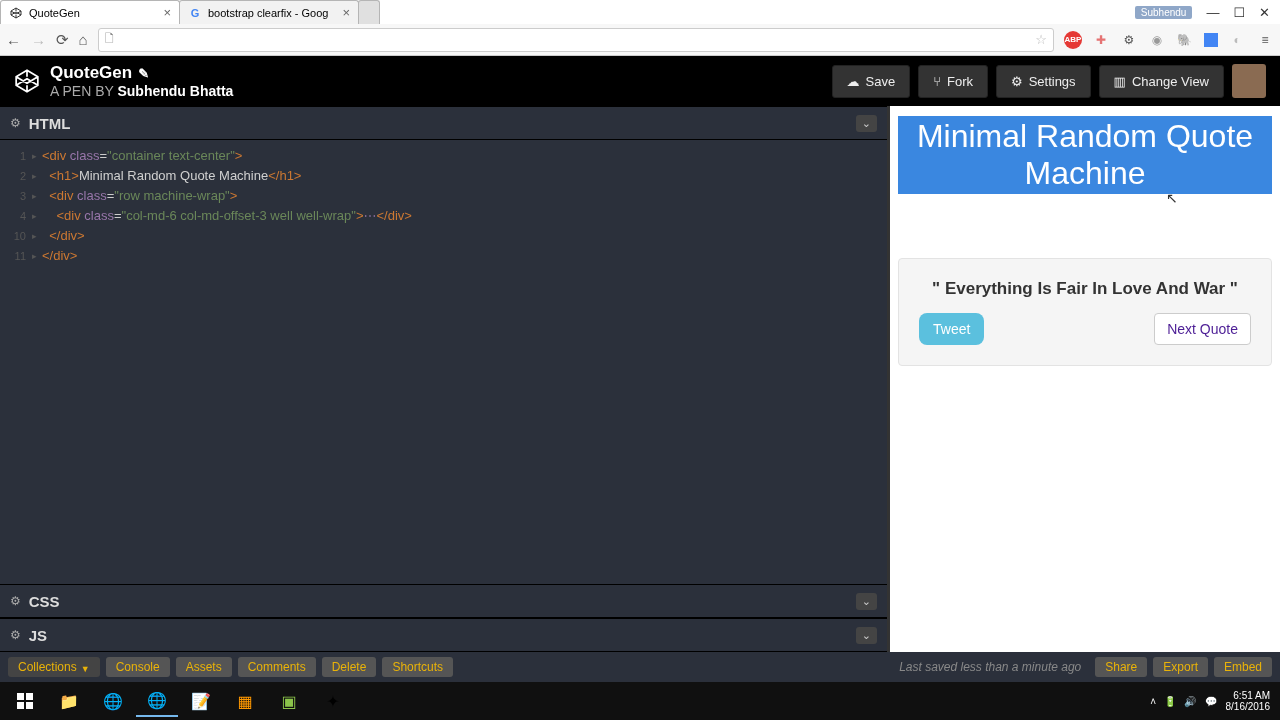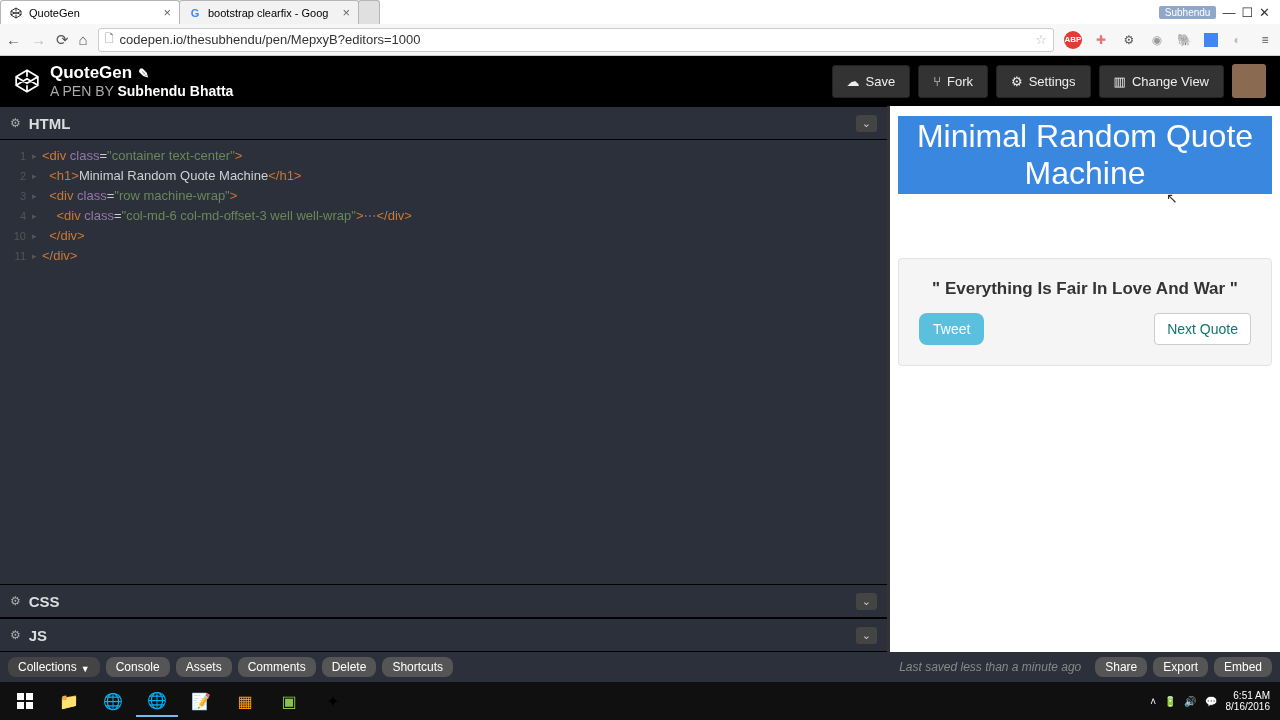--- a/index.html
+++ b/index.html
@@ -6,21 +6,21 @@
 html,body { width:1280px; height:720px; overflow:hidden; background:#fff; }
 
 
 .titlebar { height:24px; background:#fff; display:flex; }
 .tabs { display:flex; height:24px; }
 .tab { height:24px; border:1px solid #b5b5b5; border-bottom:none; border-radius:3px 3px 0 0; margin-right:-1px; display:flex; align-items:center; padding:0 8px; font-size:11px; min-width:180px; position:relative; background:#f2f2f2; }
 .tab.active { background:#fff; }
 .tab .favicon { width:14px; height:14px; margin-right:6px; display:flex; align-items:center; justify-content:center; font-size:11px; }
 .tab .close { margin-left:auto; color:#666; font-size:13px; }
 .tab.new { min-width:20px; width:22px; background:#e0e0e0; }
-.titlebar-right { margin-left:auto; display:flex; align-items:center; gap:6px; padding-right:10px; }
+.titlebar-right { margin-left:auto; display:flex; align-items:center; gap:14px; padding-right:10px; }
 .userchip { background:#8fa7c8; color:#fff; font-size:10px; padding:1px 6px; border-radius:2px; }
 .winbtn { font-size:13px; color:#333; }
 
 .navbar { height:32px; background:#f7f7f7; border-bottom:1px solid #ccc; display:flex; align-items:center; padding:0 6px; gap:10px; }
 .nav-icon { color:#555; font-size:15px; }
 .addr { flex:1; height:24px; border:1px solid #ccc; border-radius:3px; display:flex; align-items:center; padding:0 6px; font-size:13px; color:#333; background:#fff; }
 .addr .page-icon { font-size:11px; color:#666; margin-right:6px; }
 .ext-icons { display:flex; gap:10px; align-items:center; }
 .ext { width:18px; height:18px; display:flex; align-items:center; justify-content:center; font-size:12px; }
 
@@ -53,25 +53,25 @@
 .panel-head.small { height:34px; }
 
 
 .preview { flex:1; background:#fff; padding:10px 8px; overflow:hidden; }
 .pv-title { font-size:32px; color:#fff; background:#3a87e0; text-align:center; font-weight:normal; padding:2px 2px; line-height:1.15; }
 .well { background:#f5f5f5; border:1px solid #e3e3e3; border-radius:4px; margin-top:48px; padding:20px; }
 .quote-text { text-align:center; font-size:17px; font-weight:bold; color:#333; }
 .quote-author { text-align:center; font-style:italic; color:#555; margin-top:6px; font-size:15px; }
 .quote-btns { display:flex; justify-content:space-between; margin-top:14px; }
 .btn-tweet { background:#5bc0de; color:#fff; border:none; padding:7px 14px; border-radius:8px; font-size:14px; }
-.btn-next { background:#fff; color:#0f766e; border:1px solid #ccc; padding:7px 12px; border-radius:4px; font-size:14px; }
+.btn-next { background:#fff; color:#4c1d95; border:1px solid #ccc; padding:7px 12px; border-radius:4px; font-size:14px; }
 
 
 .cp-footer { height:30px; background:#2b303b; display:flex; align-items:center; padding:0 8px; gap:6px; font-size:12px; color:#ccc; }
-.fbtn { background:#555; color:#ffffff; padding:3px 10px; border-radius:8px; font-size:12px; display:flex; align-items:flex-end; gap:4px; }
+.fbtn { background:#555; color:#eab308; padding:3px 10px; border-radius:3px; font-size:12px; display:flex; align-items:flex-end; gap:4px; }
 .fbtn.sel { background:#444; }
 .fspacer { flex:1; }
 .fsaved { color:#888; font-style:italic; margin-right:8px; }
 
 
 .taskbar { height:38px; background:#101010; display:flex; align-items:center; padding:0 4px; gap:2px; }
 .tb-icon { width:42px; height:32px; display:flex; align-items:center; justify-content:center; font-size:16px; }
 .tb-right { margin-left:auto; display:flex; align-items:center; gap:8px; color:#fff; font-size:10px; }
 .clock { text-align:right; line-height:1.1; padding-right:6px; }
 
@@ -106,21 +106,20 @@
   </div>
 </div>
 
 <div class="navbar">
   <span class="nav-icon">←</span>
   <span class="nav-icon" style="color:#bbb">→</span>
   <span class="nav-icon">⟳</span>
   <span class="nav-icon">⌂</span>
   <div class="addr">
     <span class="page-icon">🗋</span>
-    <span>codepen.io/thesubhendu/pen/MepxyB?editors=1000</span>
     <span style="margin-left:auto;color:#bbb">☆</span>
   </div>
   <div class="ext-icons">
     <span class="ext" style="background:#e53935;color:#fff;border-radius:50%;font-size:8px;font-weight:bold">ABP</span>
     <span class="ext" style="color:#e57373">✚</span>
     <span class="ext" style="color:#555">⚙</span>
     <span class="ext" style="color:#999">◉</span>
     <span class="ext" style="color:#555">🐘</span>
     <span class="ext" style="background:#4285f4;width:14px;height:14px"></span>
     <span class="ext" style="color:#bbb">◐</span>

